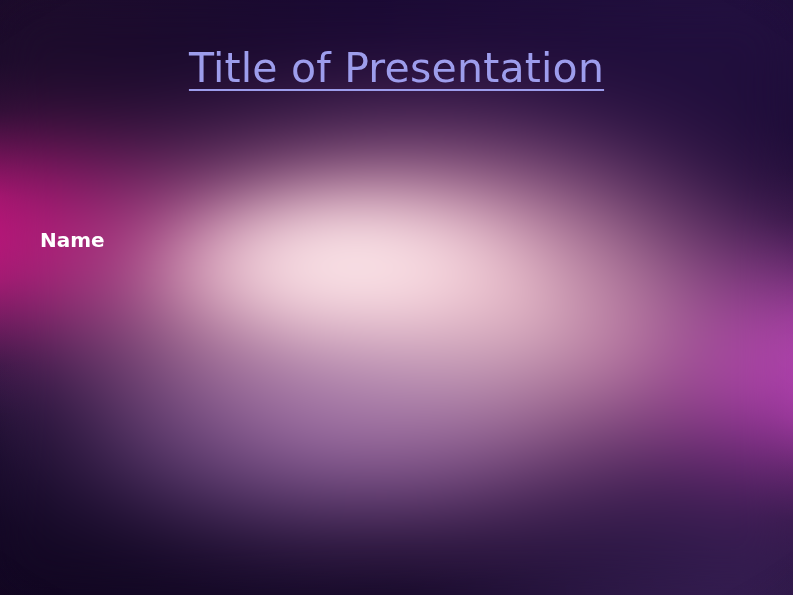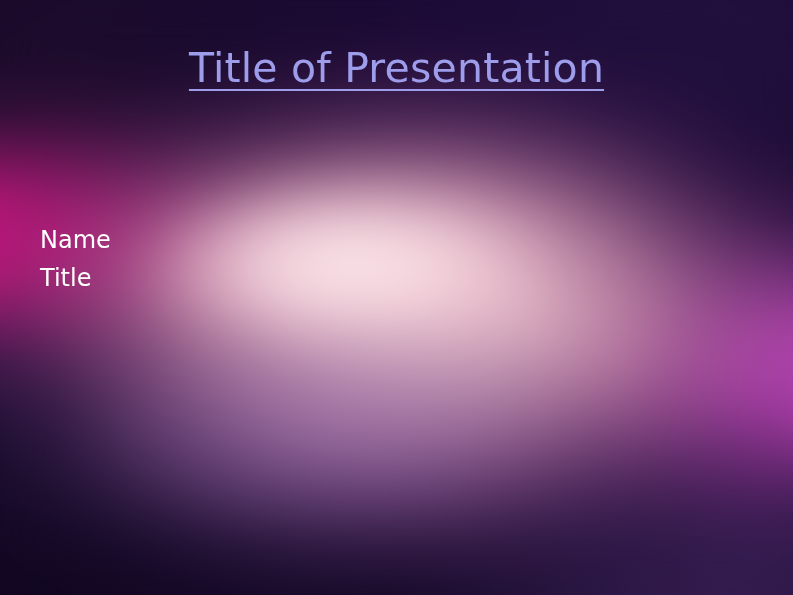--- a/index.html
+++ b/index.html
@@ -99,22 +99,22 @@
     white-space: nowrap;
   }
 
   #subtitle-block {
     position: absolute;
     left: 40px;
     top: 221px;
     text-align: left;
   }
   .subtitle-line {
-    font-size: 24px;
-    font-weight: 400;
+    font-size: 20px;
+    font-weight: 700;
     line-height: 38px;
     color: #ffffff;
     white-space: nowrap;
   }
 </style>
 </head>
 <body>
 
 <div id="slide">
 
@@ -125,16 +125,15 @@
   <div class="bg-layer bg-lavender"></div>
   <div class="bg-layer bg-core"></div>
   <div class="bg-layer bg-soft"></div>
 
   <div id="title-block">
     <span id="slide-title">Title of Presentation</span>
   </div>
 
   <div id="subtitle-block">
     <div class="subtitle-line">Name</div>
-    <div class="subtitle-line">Title</div>
   </div>
 
 </div>
 
 </body></html>

